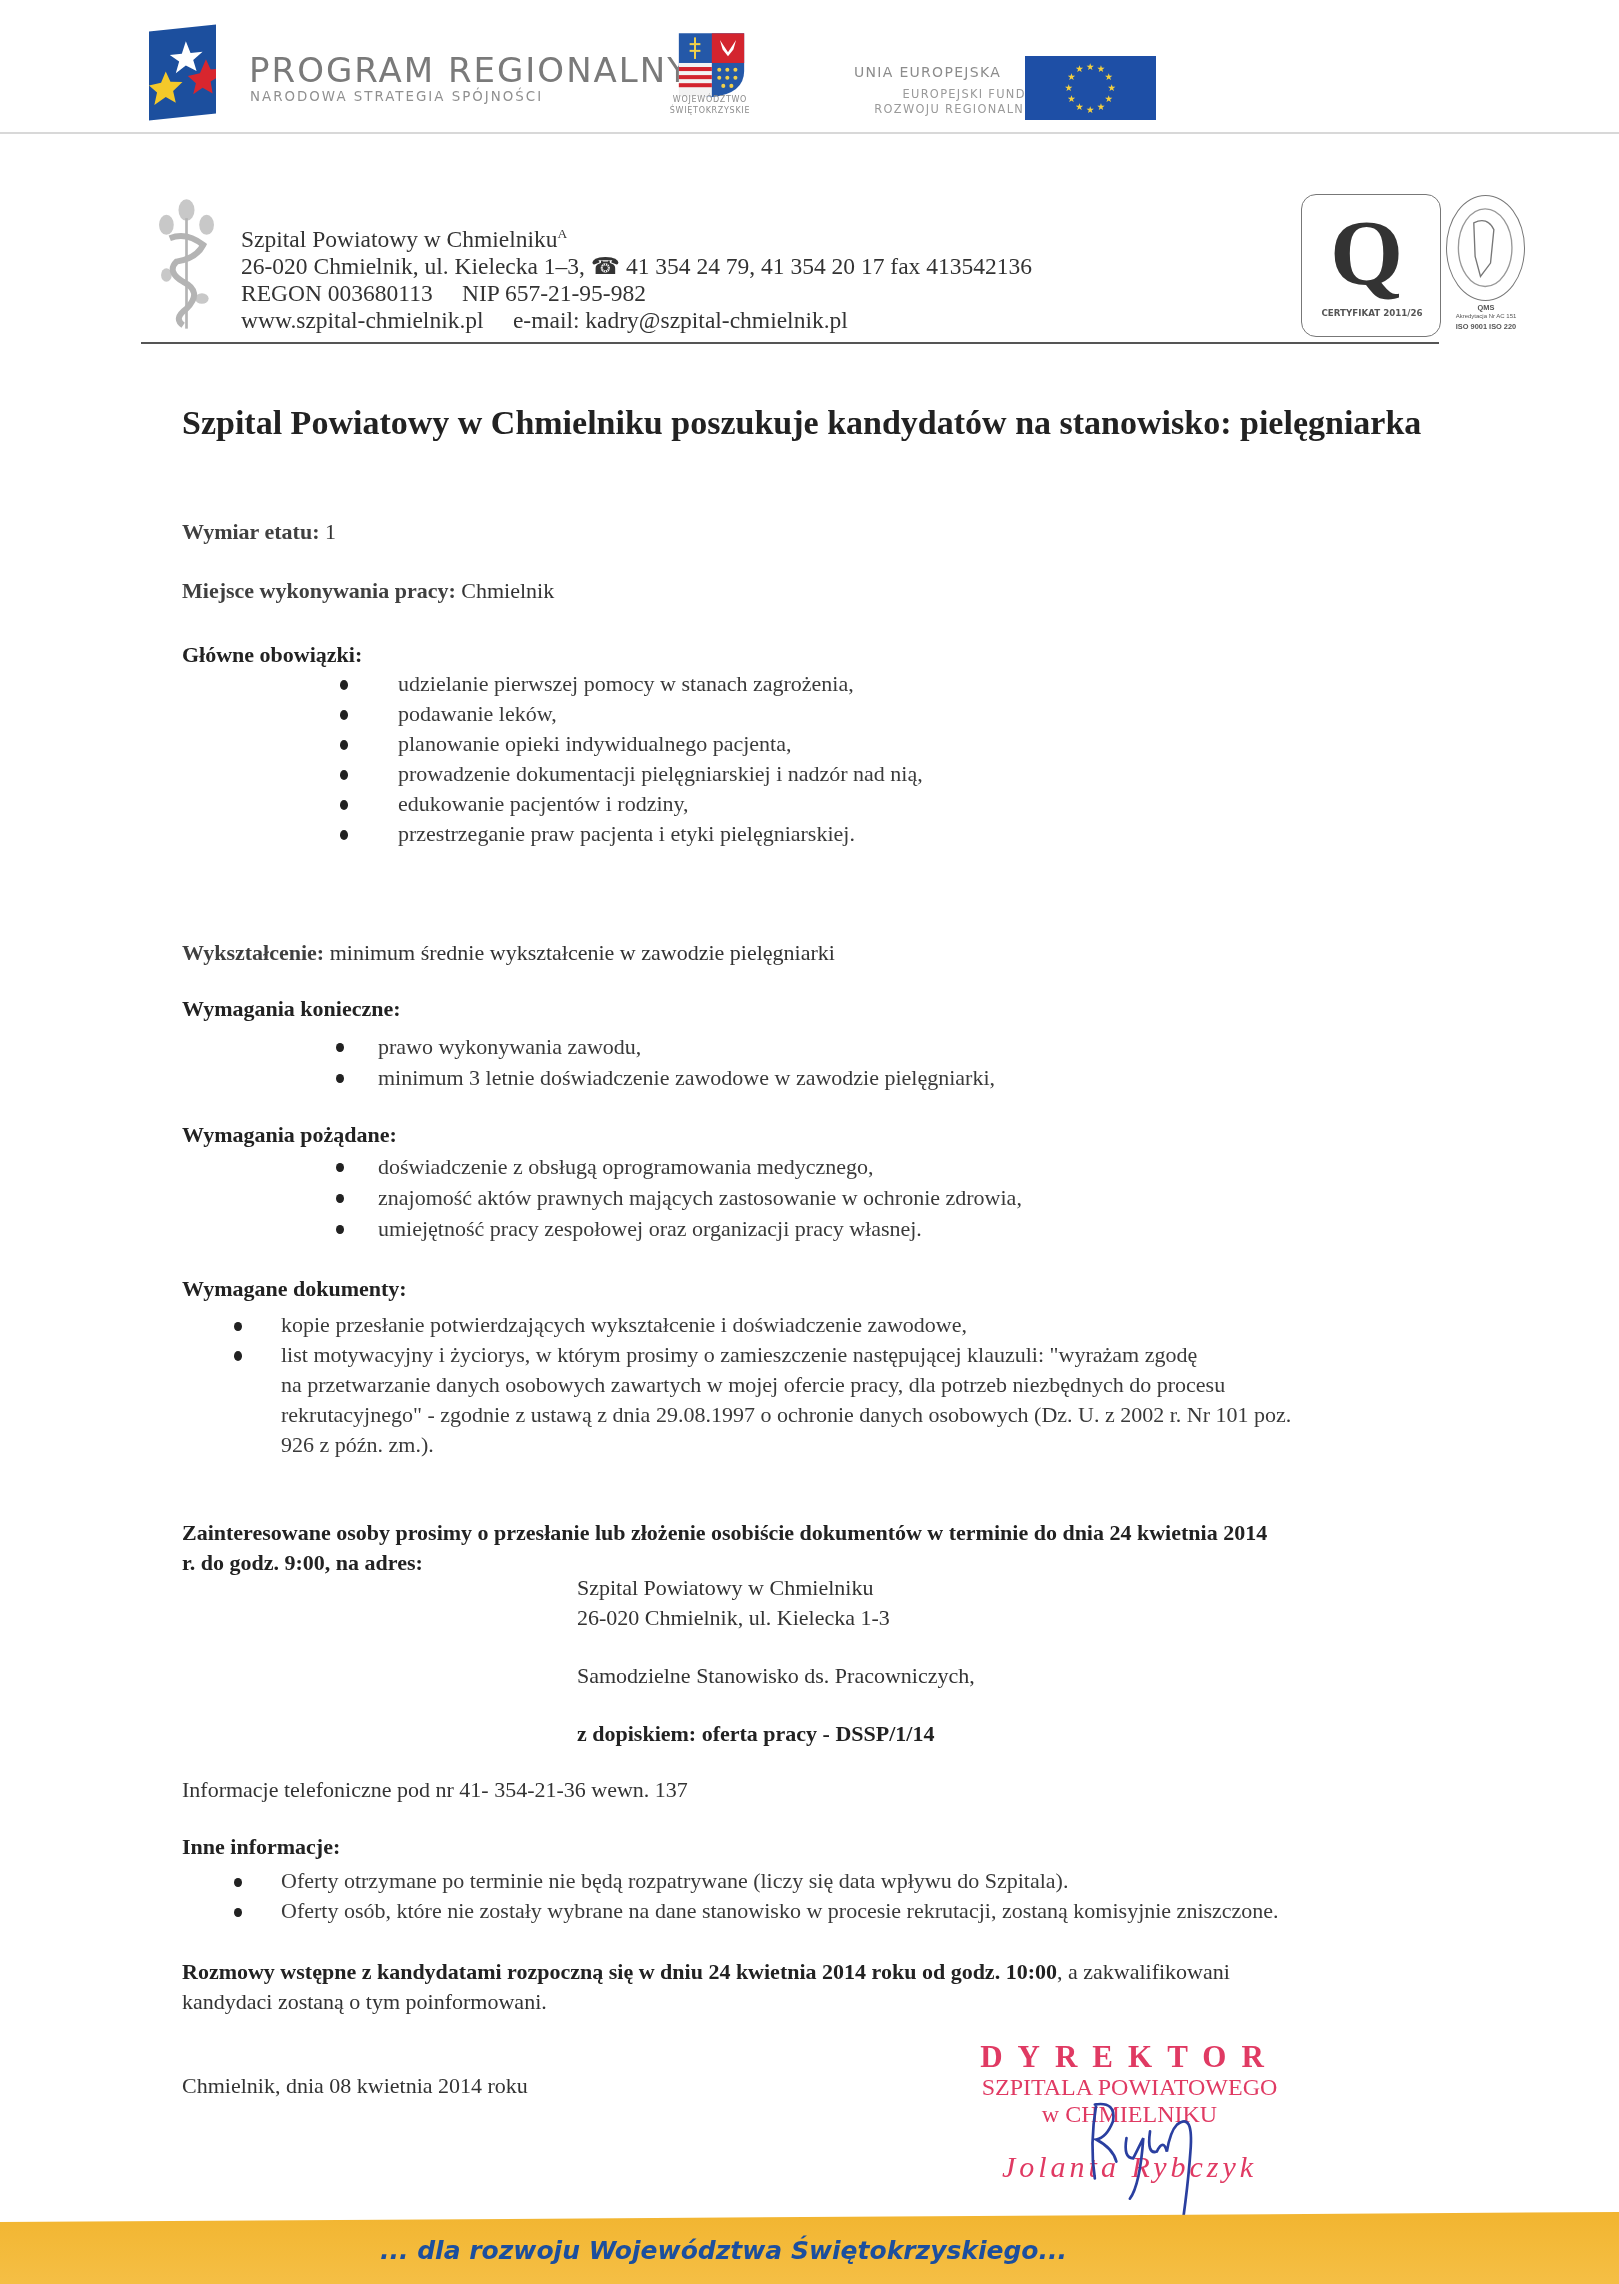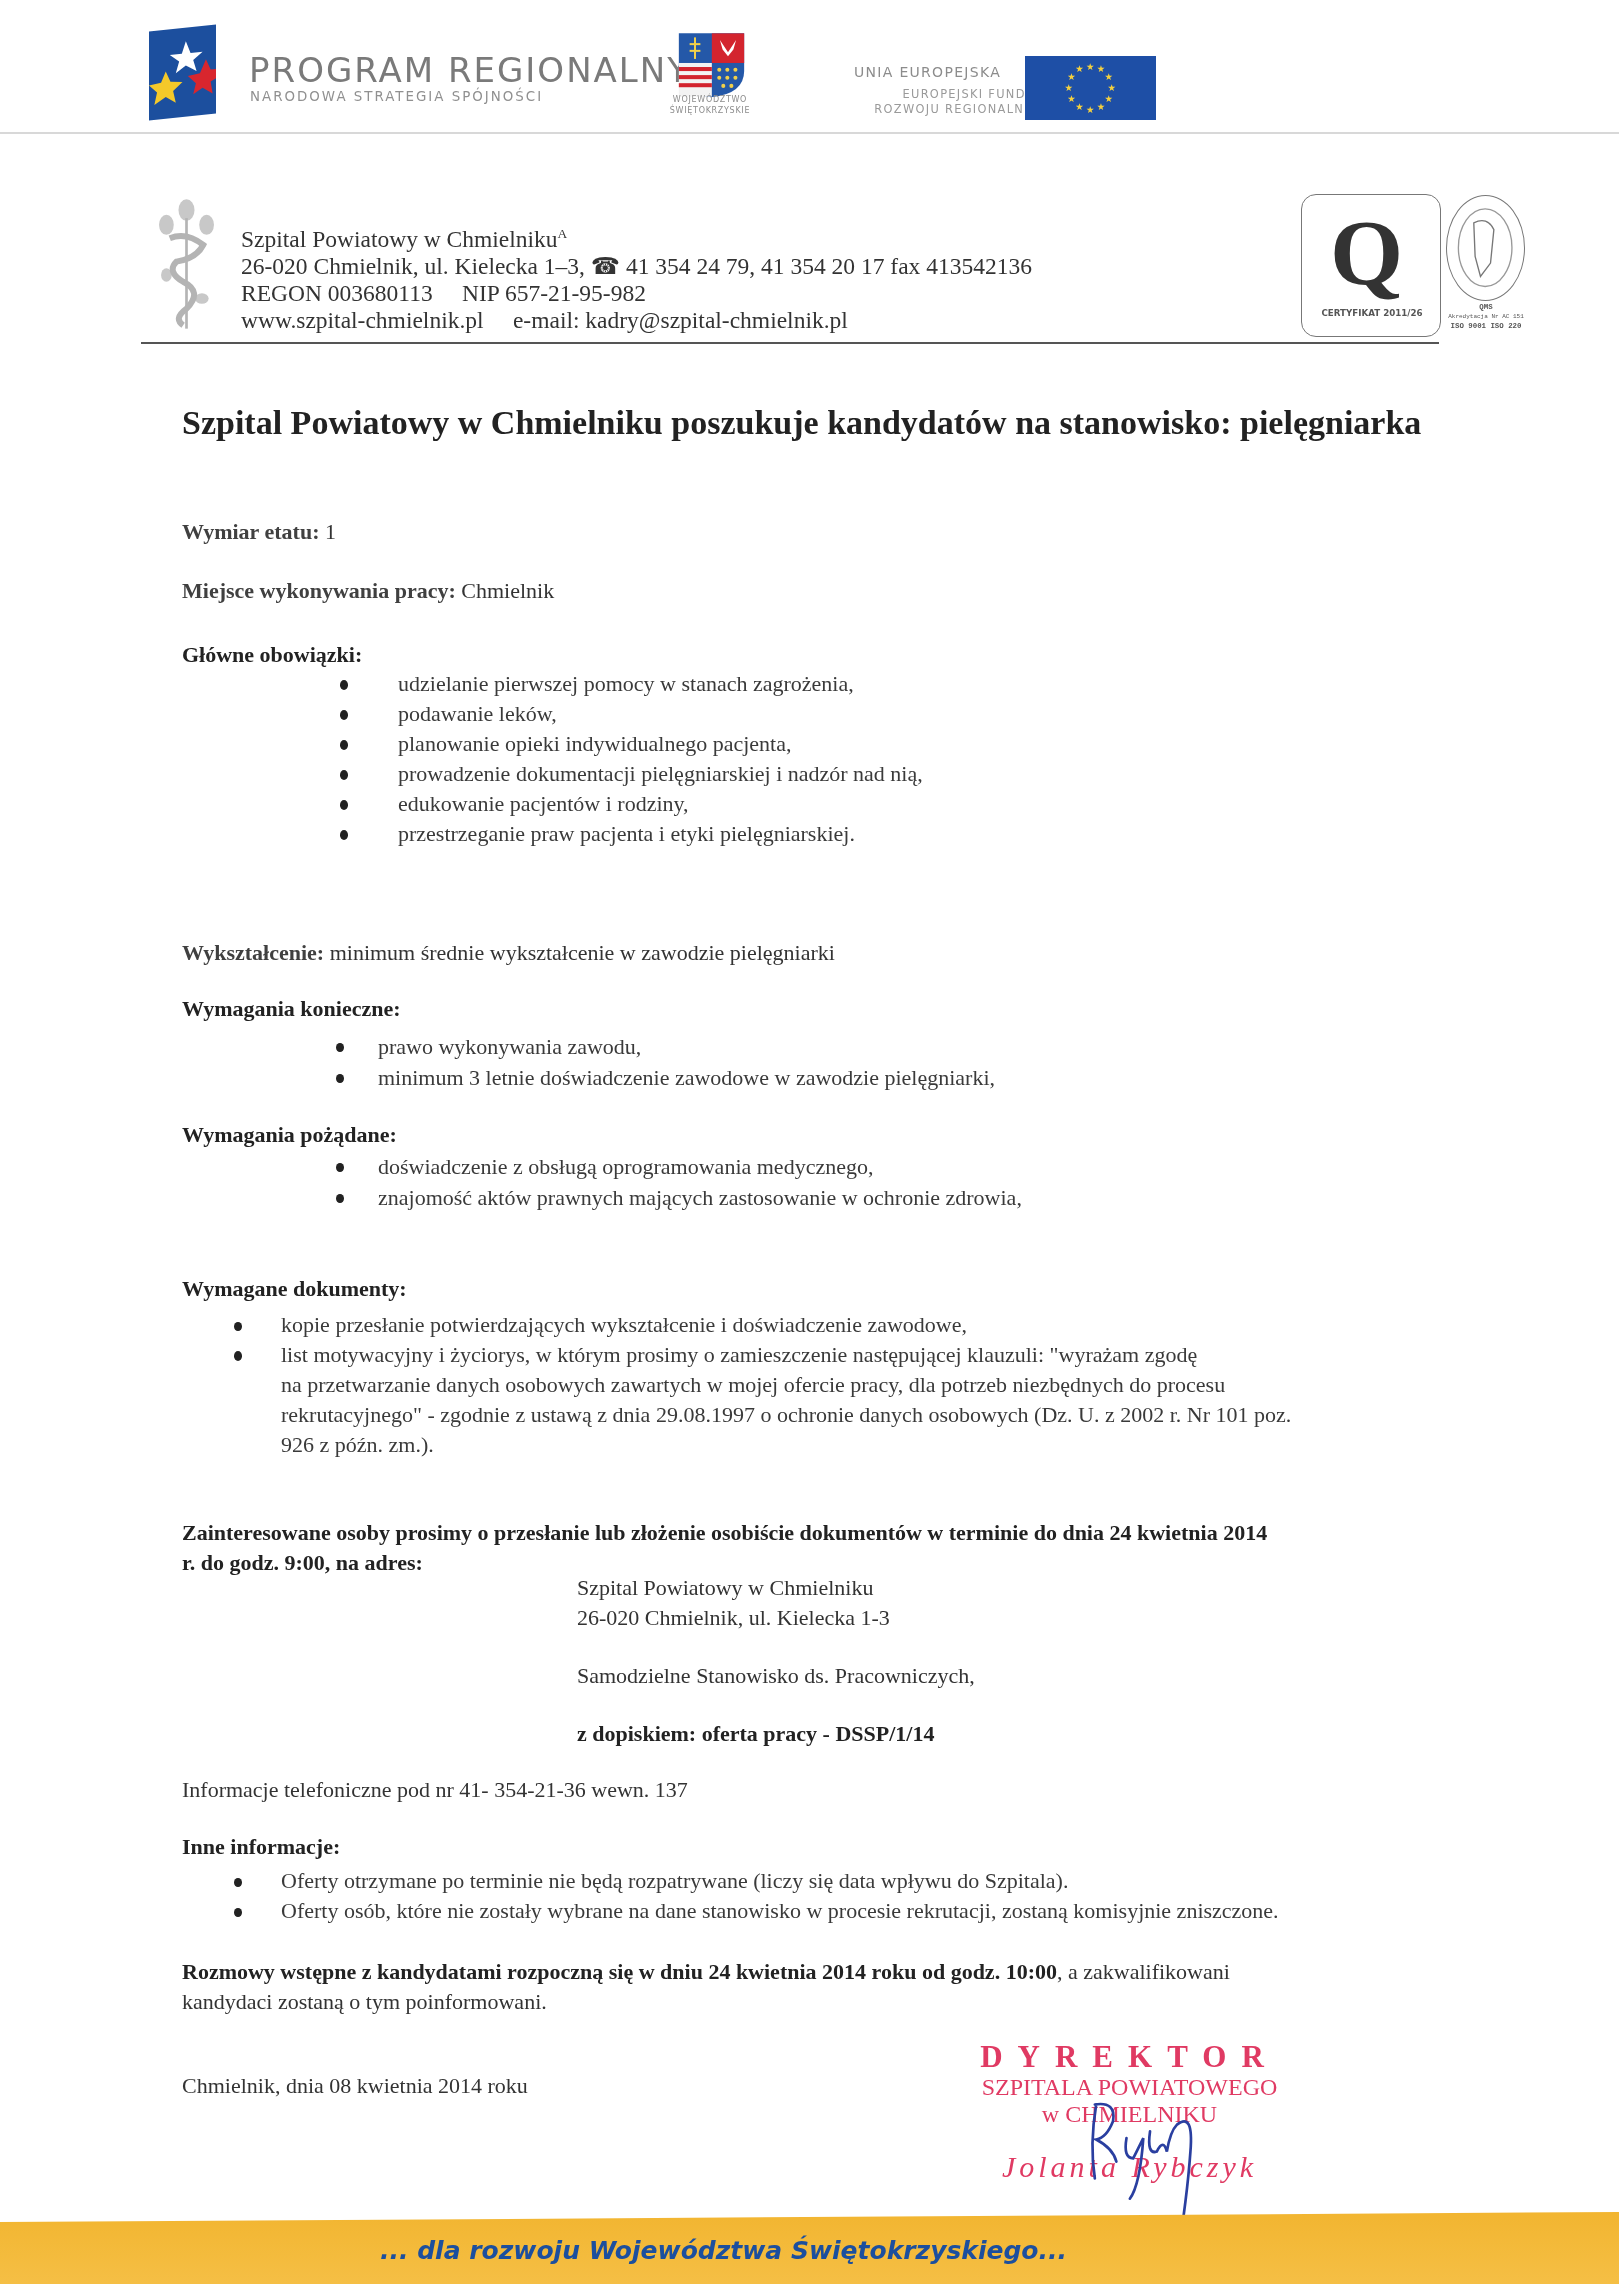--- a/index.html
+++ b/index.html
@@ -23,21 +23,21 @@
 
   
   .aesc { left:156px; top:198px; width:61px; height:134px; }
   .hosp { left:241px; top:220px; font-size:23.5px; line-height:27px; color:#333; }
   .hosp div { white-space:nowrap; }
   .hosp-rule { left:141px; top:342px; width:1298px; height:2px; background:#555; }
   .cert { left:1301px; top:194px; width:138px; height:141px; border:1.3px solid #777; border-radius:15px; }
   .cert-q { left:1316px; top:202px; width:101px; font-family:"Liberation Serif", serif; font-size:94px; font-weight:bold; line-height:101px; text-align:center; color:#333; }
   .cert-label { left:1308px; top:308px; width:128px; text-align:center; font-family:"DejaVu Sans", sans-serif; font-size:8.7px; color:#555; font-weight:bold; }
   .seal { left:1446px; top:195px; width:77px; height:104px; border:1.3px solid #777; border-radius:50%; }
-  .qms { left:1439px; top:303px; width:94px; text-align:center; font-family:Liberation Mono, monospace; font-size:7.4px; line-height:9.4px; color:#555; font-weight:bold; }
+  .qms { left:1439px; top:303px; width:94px; text-align:center; font-family:Liberation Sans, sans-serif; font-size:7.4px; line-height:9.4px; color:#555; font-weight:bold; }
 
   
   .main-title { left:182px; top:402px; width:1277px; font-size:34px; line-height:42px; font-weight:bold; color:#222; }
   .field { left:182px; font-size:22px; color:#333; white-space:nowrap; }
   .field b { color:#404040;margin-top:34px; }
   .section-head { left:182px; font-size:22px; font-weight:bold; color:#222; }
   ul.blist { position:absolute; margin:0; padding:0; list-style:none; font-size:22px; color:#3a3a3a; }
   ul.blist li { position:relative; white-space:nowrap; }
   ul.blist li .dot { position:absolute; width:8px; height:9.4px; border-radius:50%; background:#222; }
   .para { left:182px; font-size:22px; line-height:30px; color:#333; }
@@ -194,20 +194,21 @@
 <div class="abs section-head" style="top:996px">Wymagania konieczne:</div>
 <ul class="blist" id="list-required" style="left:378px; top:1031px;">
     <li style="height: 31px; line-height: 31px;"><span class="dot" style="left: -42px; top: 12px;"></span><span>prawo wykonywania zawodu,</span></li>
     <li style="height: 31px; line-height: 31px;"><span class="dot" style="left: -42px; top: 12px;"></span><span>minimum 3 letnie doświadczenie zawodowe w zawodzie pielęgniarki,</span></li>
   </ul>
 
 <div class="abs section-head" style="top:1122px">Wymagania pożądane:</div>
 <ul class="blist" id="list-desired" style="left:378px; top:1151px;">
     <li style="height: 31px; line-height: 31px;"><span class="dot" style="left: -42px; top: 12px;"></span><span>doświadczenie z obsługą oprogramowania medycznego,</span></li>
     <li style="height: 31px; line-height: 31px;"><span class="dot" style="left: -42px; top: 12px;"></span><span>znajomość aktów prawnych mających zastosowanie w ochronie zdrowia,</span></li>
+    <li style="height: 31px; line-height: 31px;"><span class="dot" style="left: -42px; top: 12px;"></span><span>umiejętność pracy zespołowej oraz organizacji pracy własnej.</span></li>
   </ul>
 
 <div class="abs section-head" style="top:1276px">Wymagane dokumenty:</div>
 <ul class="blist" id="list-documents" style="left:281px; top:1310px;">
     <li style="height: 30px; line-height: 30px;"><span class="dot" style="left: -47px; top: 11.8px;"></span><span>kopie przesłanie potwierdzających wykształcenie i doświadczenie zawodowe,</span></li>
     <li style="line-height: 30px;">
       <span class="dot" style="left: -47px; top: 11.4px;"></span>
       <div>list motywacyjny i życiorys, w którym prosimy o zamieszczenie następującej klauzuli: "wyrażam zgodę</div>
       <div>na przetwarzanie danych osobowych zawartych w mojej ofercie pracy, dla potrzeb niezbędnych do procesu</div>
       <div>rekrutacyjnego" - zgodnie z ustawą z dnia 29.08.1997 o ochronie danych osobowych (Dz. U. z 2002 r. Nr 101 poz.</div>

